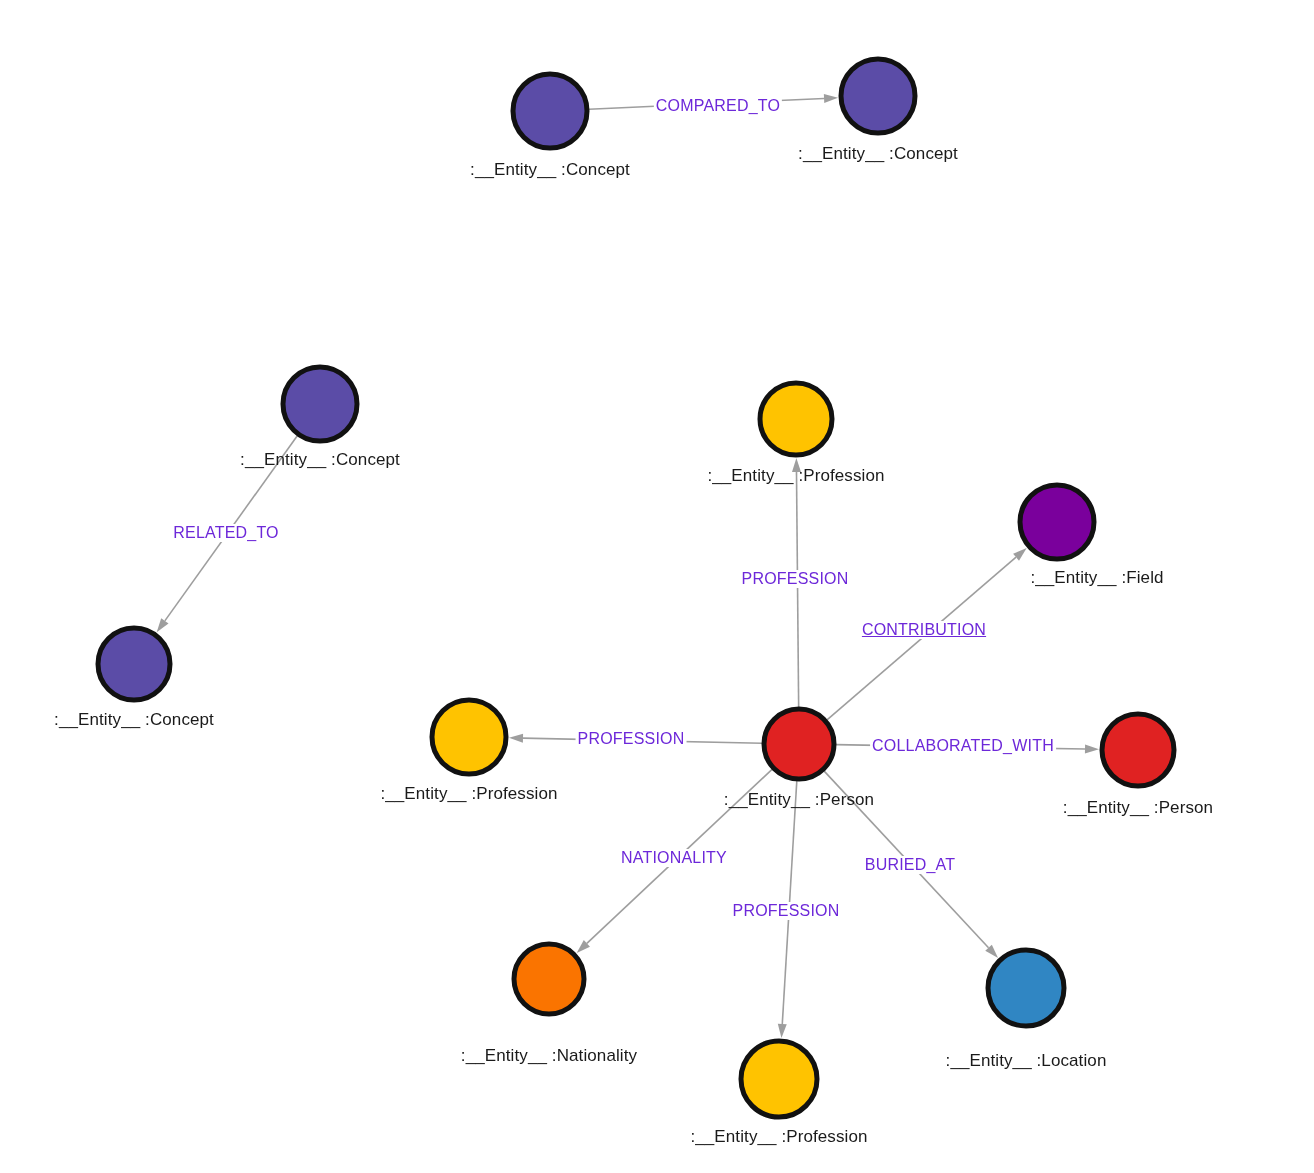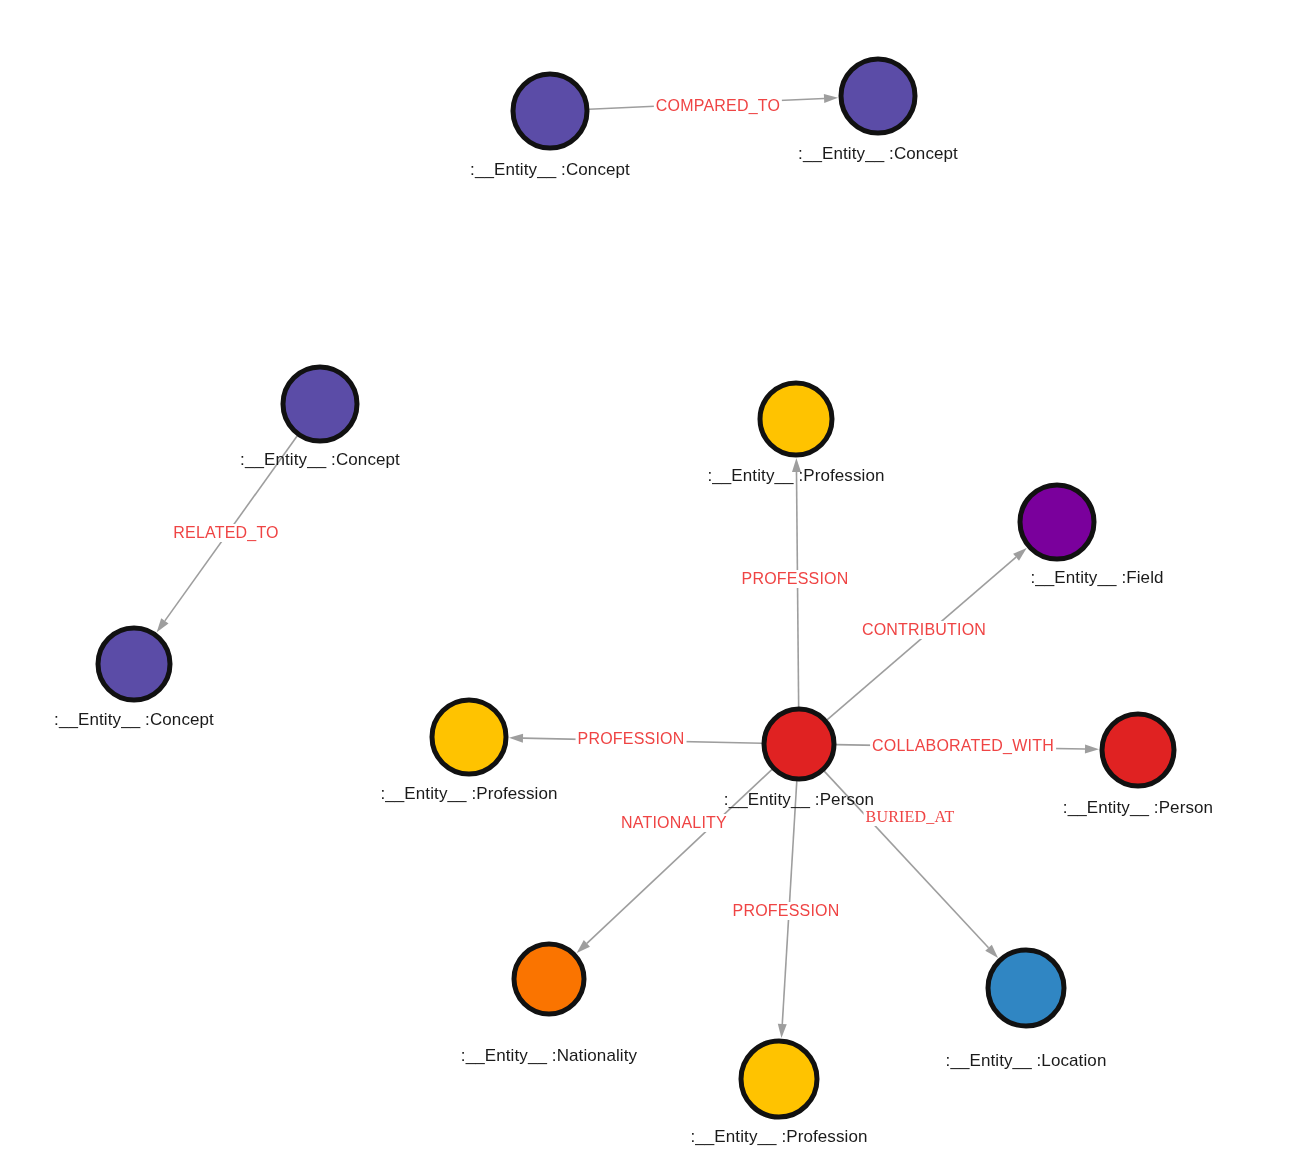--- a/index.html
+++ b/index.html
@@ -43,21 +43,21 @@
     color: #1a1a1a;
     white-space: nowrap;
     transform: translateX(-50%);
     letter-spacing: 0.1px;
     pointer-events: none;
   }
   .edge-label {
     position: absolute;
     font-family: "Liberation Sans", sans-serif;
     font-size: 16px;
-    color: #ef4444;
+    color: #6d28d9;
     white-space: nowrap;
     transform: translate(-50%, -50%);
     letter-spacing: 0.2px;
     background: #ffffff;
     padding: 0 2px;
     pointer-events: none;
   }
 </style>
 </head>
 <body>
@@ -96,26 +96,26 @@
         <circle class="graph-node" cx="779" cy="1079" r="38" fill="#ffc300" stroke="#111111" stroke-width="5"></circle>
         <circle class="graph-node" cx="1057" cy="522" r="37" fill="#7a009c" stroke="#111111" stroke-width="5"></circle>
         <circle class="graph-node" cx="549" cy="979" r="35" fill="#fa7400" stroke="#111111" stroke-width="5"></circle>
         <circle class="graph-node" cx="1026" cy="988" r="38" fill="#3086c3" stroke="#111111" stroke-width="5"></circle>
       </g>
   </svg>
   <div id="labels-layer">
       <div class="edge-label" style="left: 718px; top: 106px;">COMPARED_TO</div>
       <div class="edge-label" style="left: 226px; top: 533px; text-align: right;">RELATED_TO</div>
       <div class="edge-label" style="left: 795px; top: 579px;">PROFESSION</div>
-      <div class="edge-label" style="left: 924px; top: 630px;">CONTRIBUTION</div>
+      <div class="edge-label" style="left: 924px; top: 630px; text-decoration: underline;">CONTRIBUTION</div>
       <div class="edge-label" style="left: 631px; top: 739px;">PROFESSION</div>
       <div class="edge-label" style="left: 963px; top: 746px; text-align: center;">COLLABORATED_WITH</div>
-      <div class="edge-label" style="left: 674px; top: 823px;">NATIONALITY</div>
+      <div class="edge-label" style="left: 674px; top: 858px;">NATIONALITY</div>
       <div class="edge-label" style="left: 786px; top: 911px;">PROFESSION</div>
-      <div class="edge-label" style="left: 910px; top: 817px; font-family: Liberation Serif, serif;">BURIED_AT</div>
+      <div class="edge-label" style="left: 910px; top: 865px;">BURIED_AT</div>
       <div class="node-label" style="left: 550px; top: 160px;">:__Entity__ :Concept</div>
       <div class="node-label" style="left: 878px; top: 144px;">:__Entity__ :Concept</div>
       <div class="node-label" style="left: 320px; top: 450px;">:__Entity__ :Concept</div>
       <div class="node-label" style="left: 134px; top: 710px;">:__Entity__ :Concept</div>
       <div class="node-label" style="left: 799px; top: 790px;">:__Entity__ :Person</div>
       <div class="node-label" style="left: 1138px; top: 798px;">:__Entity__ :Person</div>
       <div class="node-label" style="left: 796px; top: 466px;">:__Entity__ :Profession</div>
       <div class="node-label" style="left: 469px; top: 784px;">:__Entity__ :Profession</div>
       <div class="node-label" style="left: 779px; top: 1127px;">:__Entity__ :Profession</div>
       <div class="node-label" style="left: 1057px; top: 568px; margin-left: 40px;">:__Entity__ :Field</div>

